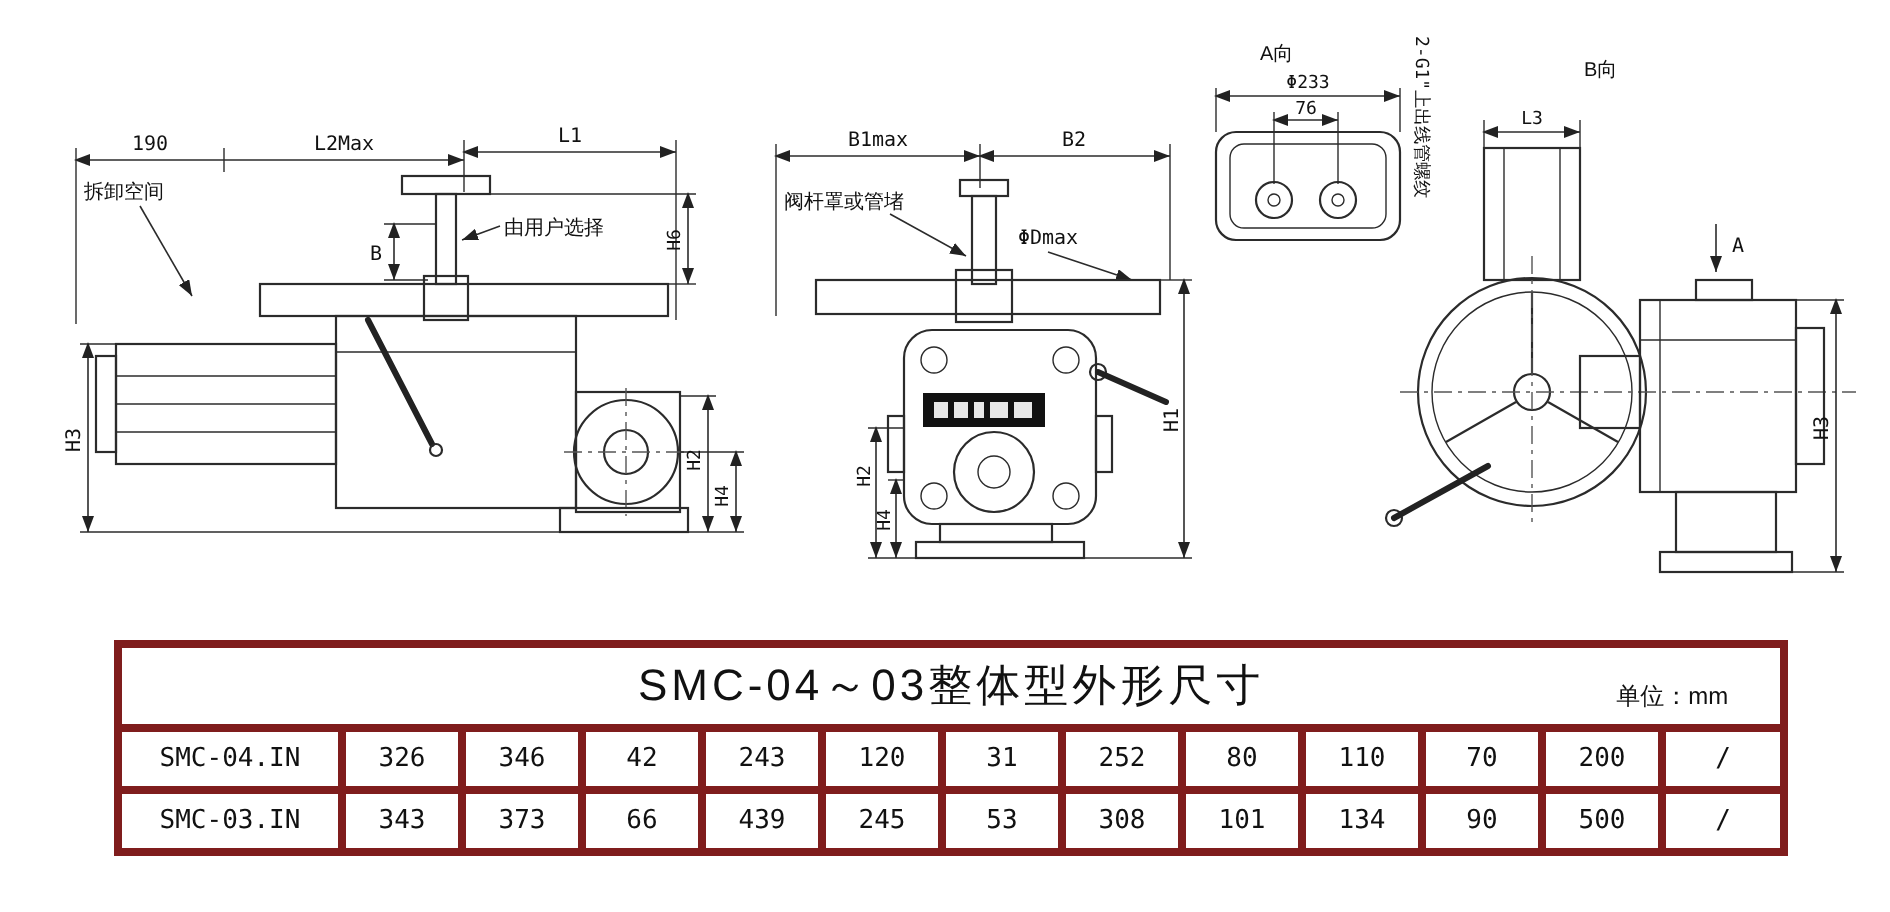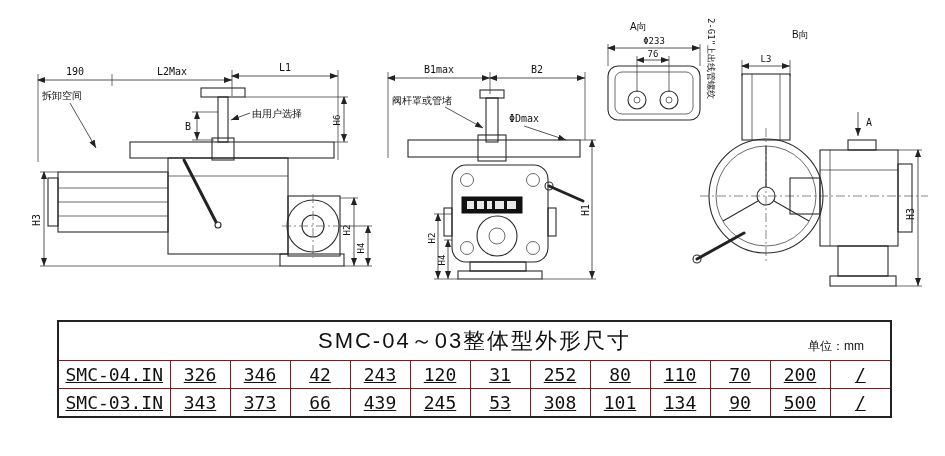--- a/index.html
+++ b/index.html
@@ -12,26 +12,26 @@
   .dim{stroke:#2b2b2b;stroke-width:0.8;fill:none;}
   .cl{stroke:#555;stroke-width:0.7;fill:none;stroke-dasharray:9 3 2 3;}
   .thick{stroke:#222;stroke-width:3;fill:none;stroke-linecap:round;}
   text{fill:#111;}
   .txt{font:10px "DejaVu Sans Mono",monospace;}
   .txtsm{font:9px "DejaVu Sans Mono",monospace;}
   .cn{font:10px "Liberation Sans",sans-serif;}
   
   .table-wrap{position:absolute;left:57px;top:320px;width:833px;}
   table{border-collapse:collapse;table-layout:fixed;width:833px;border:2px solid #222;}
-  td{border:1px solid #7f1d1d;text-align:center;vertical-align:middle;padding:0;}
+  td{border:4px solid #7f1d1d;text-align:center;vertical-align:middle;padding:0;}
   .title-cell{height:38px;position:relative;}
   .tbl-title{font-size:22px;letter-spacing:2px;font-family:"Liberation Sans",sans-serif;}
   .tbl-unit{position:absolute;right:26px;bottom:5px;font-size:12px;margin-left:36px;}
   .head-row td{height:30px;font-size:13px;font-family:"DejaVu Sans Mono",monospace;}
-  .data-row td{height:27px;font-size:18px;font-family:"DejaVu Sans Mono",monospace;text-decoration:underline;}
+  .data-row td{height:27px;font-size:13px;font-family:"DejaVu Sans Mono",monospace;}
   .corner{position:relative;
     background:linear-gradient(to bottom right,transparent calc(50% - 0.6px),#222 calc(50% - 0.6px),#222 calc(50% + 0.6px),transparent calc(50% + 0.6px));}
   .corner-top{position:absolute;top:1px;right:8px;font-size:12px;font-family:"Liberation Sans",sans-serif;}
   .corner-bottom{position:absolute;bottom:1px;left:6px;font-size:12px;font-family:"Liberation Sans",sans-serif;}
 </style>
 </head>
 <body>
 
 <div id="stage">
 

